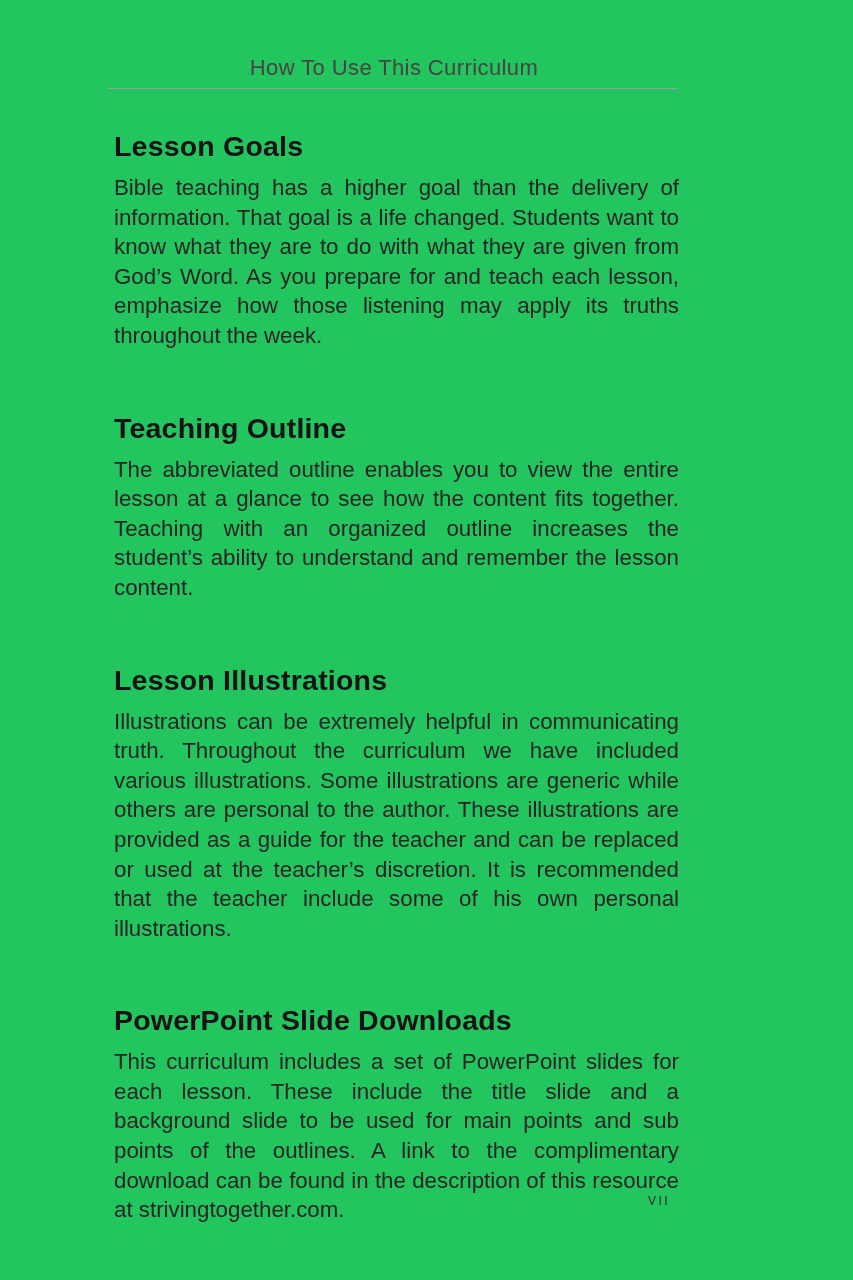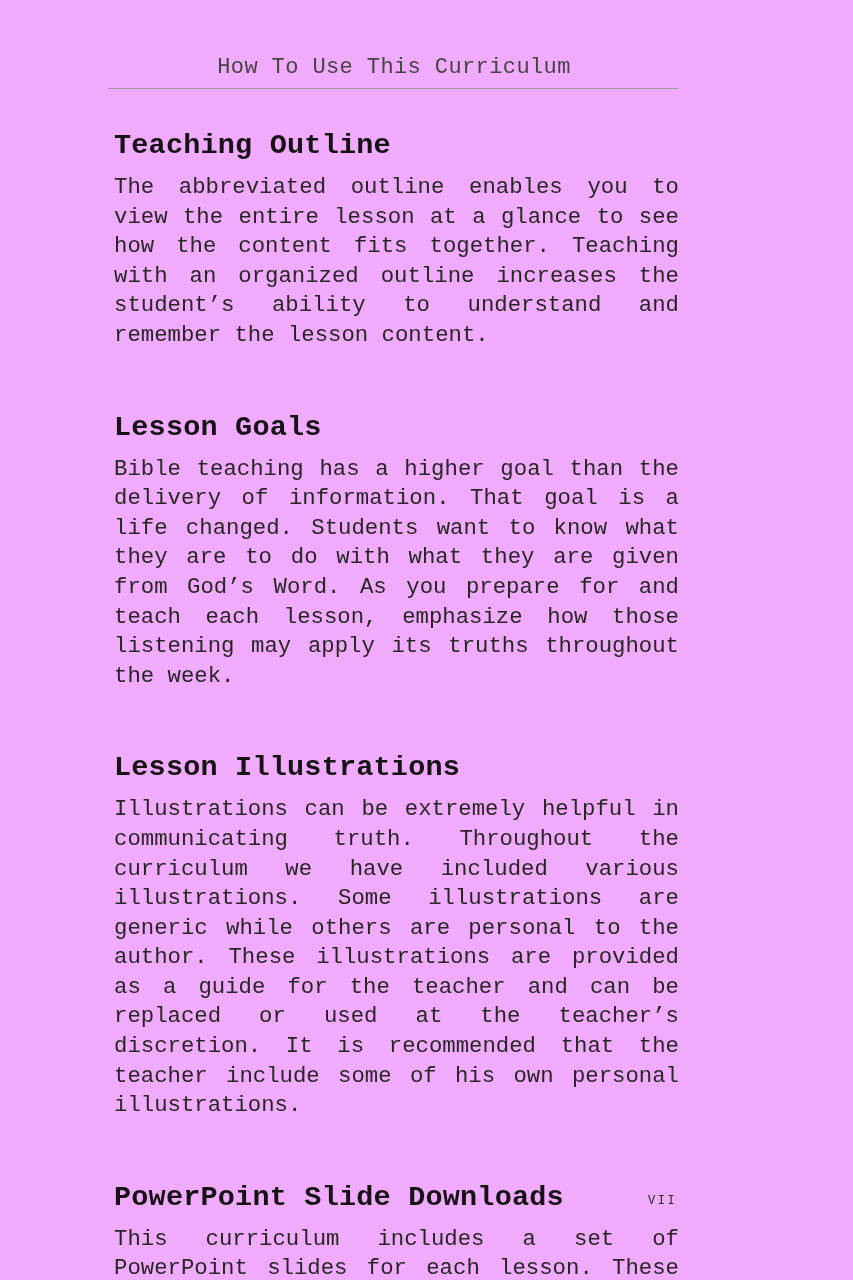--- a/index.html
+++ b/index.html
@@ -4,22 +4,22 @@
 <style>
   html, body {
     margin: 0;
     padding: 0;
     background: #ffffff;
   }
   .page {
     position: relative;
     width: 853px;
     height: 1280px;
-    background: #f0abfc;
-    font-family: Liberation Mono, monospace;
+    background: #22c55e;
+    font-family: Liberation Sans, sans-serif;
     overflow: hidden;
   }
   .running-header {
     position: absolute;
     top: 55px;
     left: 110px;
     width: 568px;
     text-align: center;
     font-size: 22px;
     line-height: 26px;
@@ -74,27 +74,27 @@
 
 <div class="page">
 
   <div class="running-header">How To Use This Curriculum</div>
 
   <hr class="header-rule">
 
   <main class="content">
 
     <section>
-      <h2>Teaching Outline</h2>
-      <p>The abbreviated outline enables you to view the entire lesson at a glance to see how the content fits together. Teaching with an organized outline increases the student’s ability to understand and remember the lesson content.</p>
+      <h2>Lesson Goals</h2>
+      <p>Bible teaching has a higher goal than the delivery of information. That goal is a life changed. Students want to know what they are to do with what they are given from God’s Word. As you prepare for and teach each lesson, emphasize how those listening may apply its truths throughout the week.</p>
     </section>
 
     <section>
-      <h2>Lesson Goals</h2>
-      <p>Bible teaching has a higher goal than the delivery of information. That goal is a life changed. Students want to know what they are to do with what they are given from God’s Word. As you prepare for and teach each lesson, emphasize how those listening may apply its truths throughout the week.</p>
+      <h2>Teaching Outline</h2>
+      <p>The abbreviated outline enables you to view the entire lesson at a glance to see how the content fits together. Teaching with an organized outline increases the student’s ability to understand and remember the lesson content.</p>
     </section>
 
     <section>
       <h2>Lesson Illustrations</h2>
       <p>Illustrations can be extremely helpful in communicating truth. Throughout the curriculum we have included various illustrations. Some illustrations are generic while others are personal to the author. These illustrations are provided as a guide for the teacher and can be replaced or used at the teacher’s discretion. It is recommended that the teacher include some of his own personal illustrations.</p>
     </section>
 
     <section>
       <h2>PowerPoint Slide Downloads</h2>
       <p>This curriculum includes a set of PowerPoint slides for each lesson. These include the title slide and a background slide to be used for main points and sub points of the outlines. A link to the complimentary download can be found in the description of this resource at strivingtogether.com.</p>

